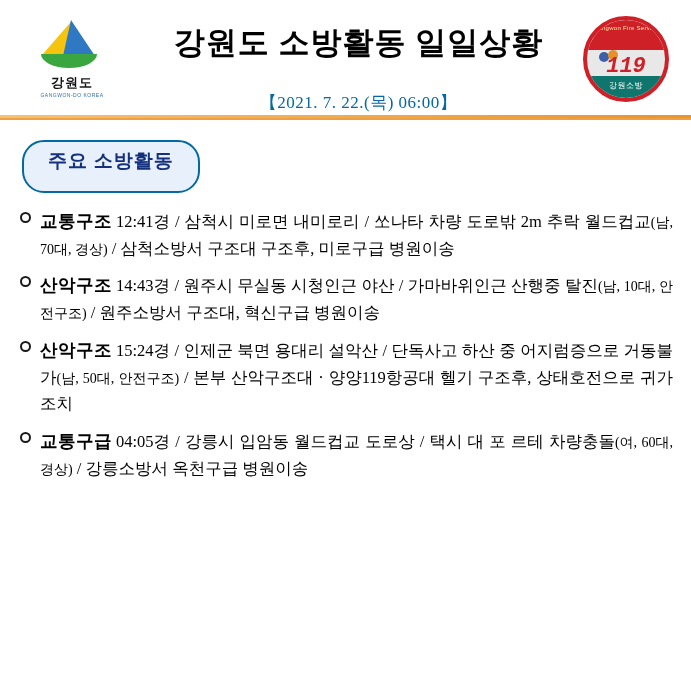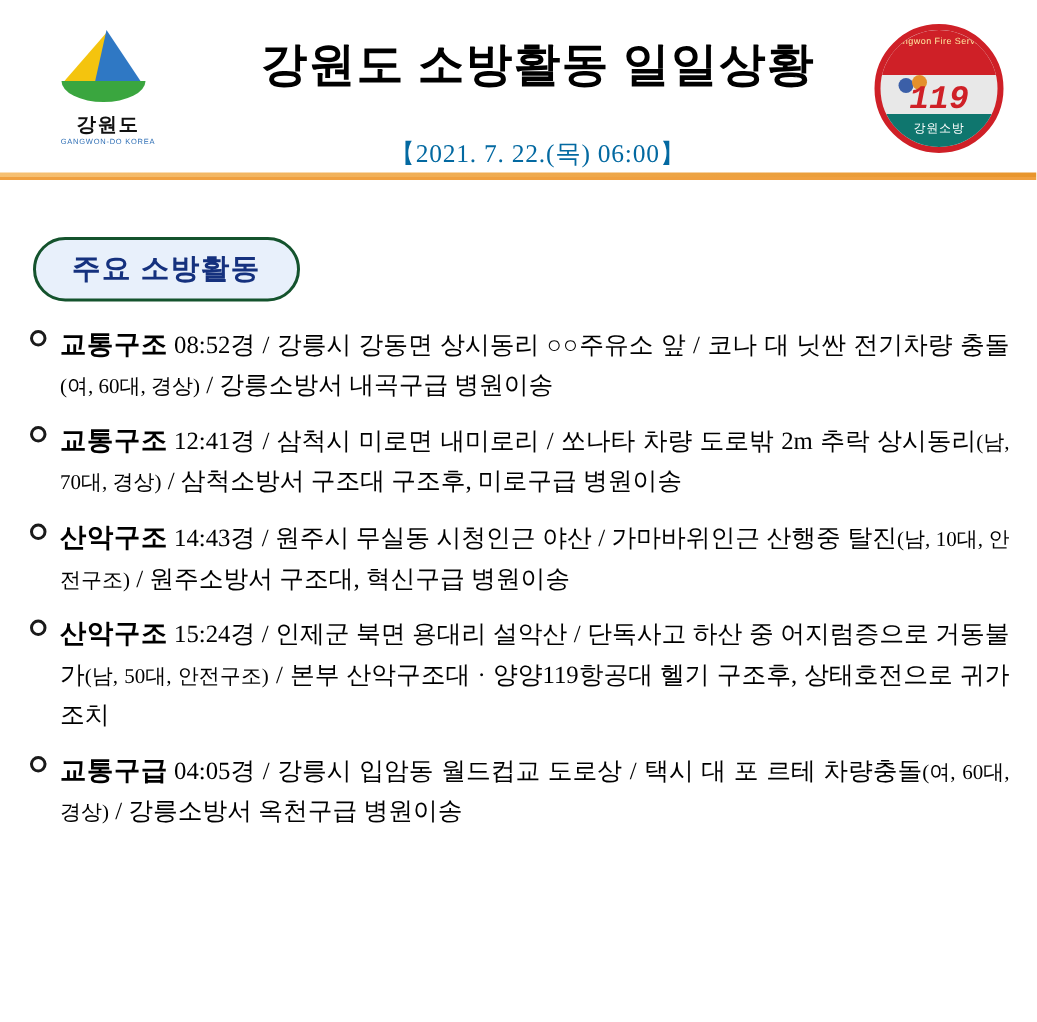--- a/index.html
+++ b/index.html
@@ -182,24 +182,24 @@
     width: 10px;
     height: 10px;
     border-radius: 50%;
     background: #3b5fa8;
   }
   .badge-figures .fig.a { left: 0; top: 2px; }
   .badge-figures .fig.b { left: 9px; top: 0px; background: #e4902c; }
 
   
   .section-pill {
-    margin: 38px 0 0 22px;
+    margin: 20px 0 0 22px;
     display: inline-block;
-    padding: 6px 24px 7px 24px;
-    border: 2px solid #14532d;
+    padding: 6px 24px 17px 24px;
+    border: 2px solid #0369a1;
     border-radius: 22px;
     background: #e8f0fb;
     font-size: 19px;
     font-weight: bold;
     color: #15317e;
     letter-spacing: 1px;
   }
 
   
   .list {
@@ -278,37 +278,27 @@
 
   <div class="header-rule"></div>
 </div>
 
 <div>
   <div class="section-pill">주요 소방활동</div>
 </div>
 
 <div class="list">
 
-  <div class="item">
-    <div class="bullet"><span class="bullet-ring"></span></div>
-    <div class="item-body">
-      <span class="cat">교통구조</span><span>08:52경</span>
-      <span>/ 강릉시 강동면 상시동리 ○○주유소 앞 / 코나 대</span>
-      <span></span>
-      <span>닛싼 전기차량 충돌</span><span class="small">(여, 60대, 경상)</span>
-      <span>/ 강릉소방서 내곡구급 병원이송</span>
-    </div>
-  </div>
 
   <div class="item">
     <div class="bullet"><span class="bullet-ring"></span></div>
     <div class="item-body">
       <span class="cat">교통구조</span><span>12:41경</span>
       <span>/ 삼척시 미로면 내미로리 / 쏘나타 차량 도로밖 2m 추락</span>
-      <span>상시동리</span><span class="small">(남, 70대, 경상)</span>
+      <span>월드컵교</span><span class="small">(남, 70대, 경상)</span>
       <span>/ 삼척소방서 구조대 구조후, 미로구급 병원이송</span>
     </div>
   </div>
 
   <div class="item">
     <div class="bullet"><span class="bullet-ring"></span></div>
     <div class="item-body">
       <span class="cat">산악구조</span><span>14:43경</span>
       <span>/ 원주시 무실동 시청인근 야산 / 가마바위인근 산행중</span>
       <span>탈진</span><span class="small">(남, 10대, 안전구조)</span>

